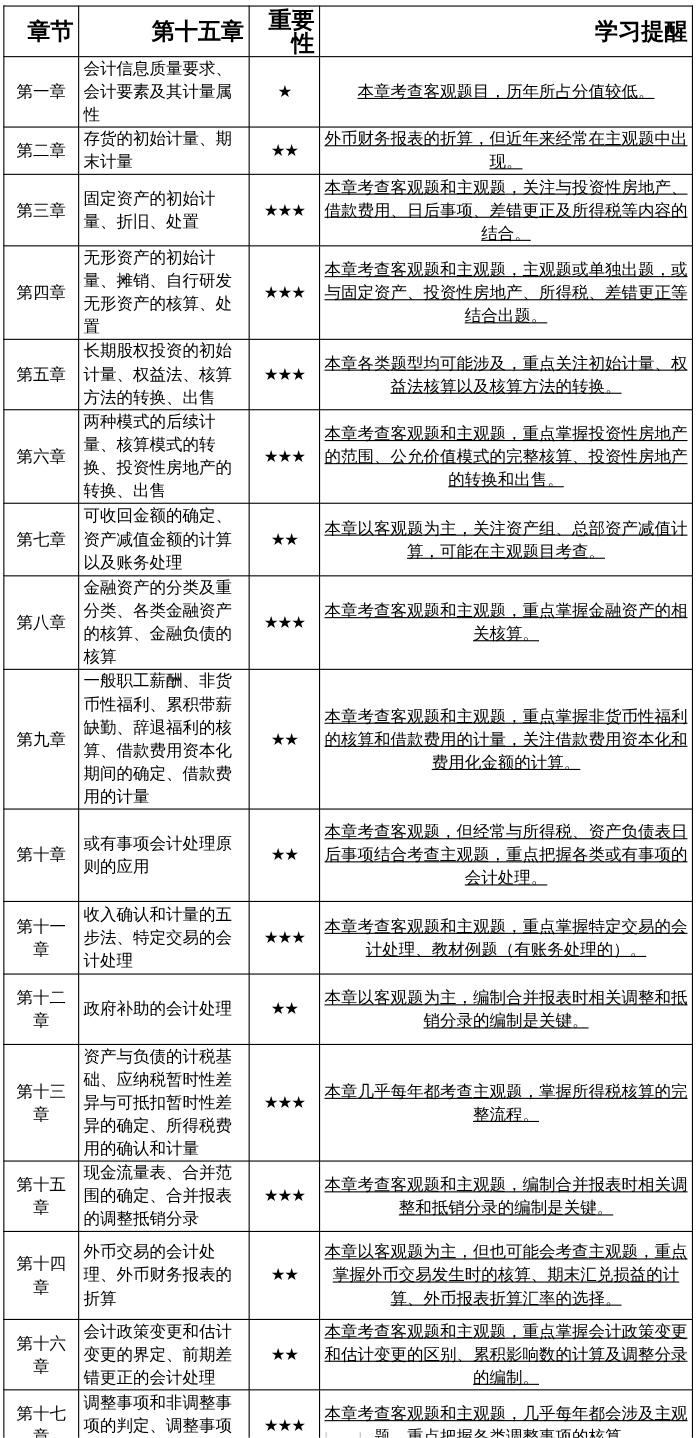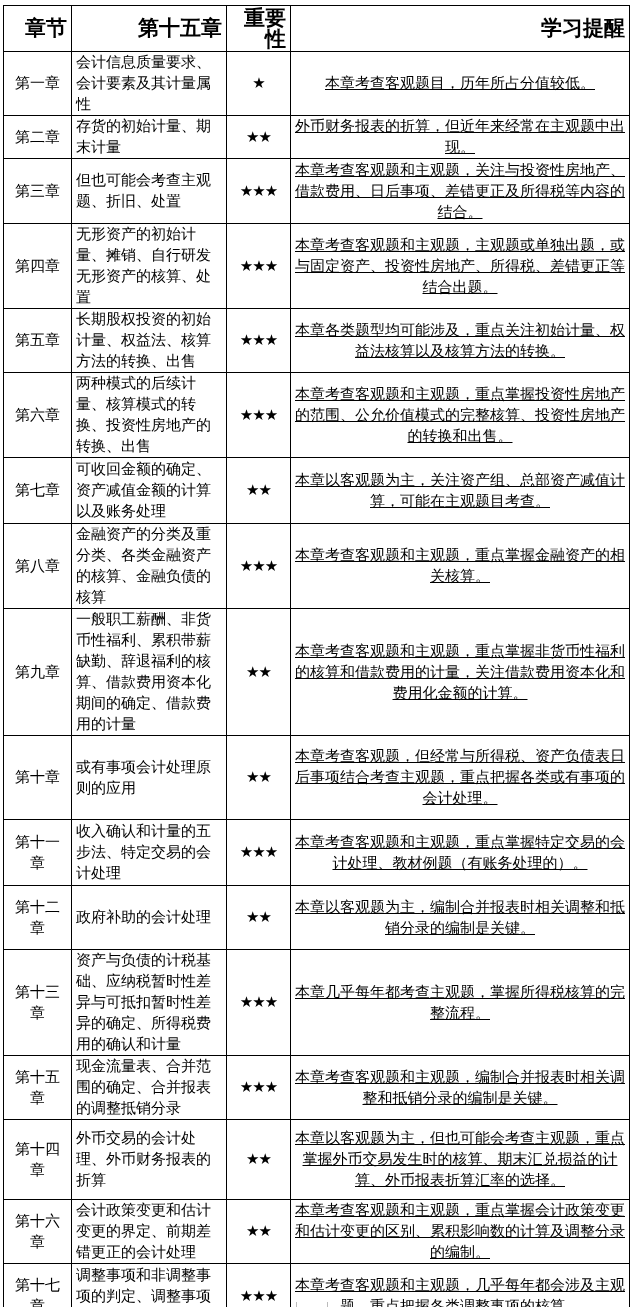--- a/index.html
+++ b/index.html
@@ -55,21 +55,21 @@
         <td class="tip">本章考查客观题目，历年所占分值较低。</td>
       </tr>
       <tr style="height: 41px;">
         <td class="chapter">第二章</td>
         <td class="topic">存货的初始计量、期末计量</td>
         <td class="importance">★★</td>
         <td class="tip">外币财务报表的折算，但近年来经常在主观题中出现。</td>
       </tr>
       <tr style="height: 65px;">
         <td class="chapter">第三章</td>
-        <td class="topic">但也可能会考查主观题、折旧、处置</td>
+        <td class="topic">固定资产的初始计量、折旧、处置</td>
         <td class="importance">★★★</td>
         <td class="tip">本章考查客观题和主观题，关注与投资性房地产、借款费用、日后事项、差错更正及所得税等内容的结合。</td>
       </tr>
       <tr style="height: 63px;">
         <td class="chapter">第四章</td>
         <td class="topic">无形资产的初始计量、摊销、自行研发无形资产的核算、处置</td>
         <td class="importance">★★★</td>
         <td class="tip">本章考查客观题和主观题，主观题或单独出题，或与固定资产、投资性房地产、所得税、差错更正等结合出题。</td>
       </tr>
       <tr style="height: 64px;">

